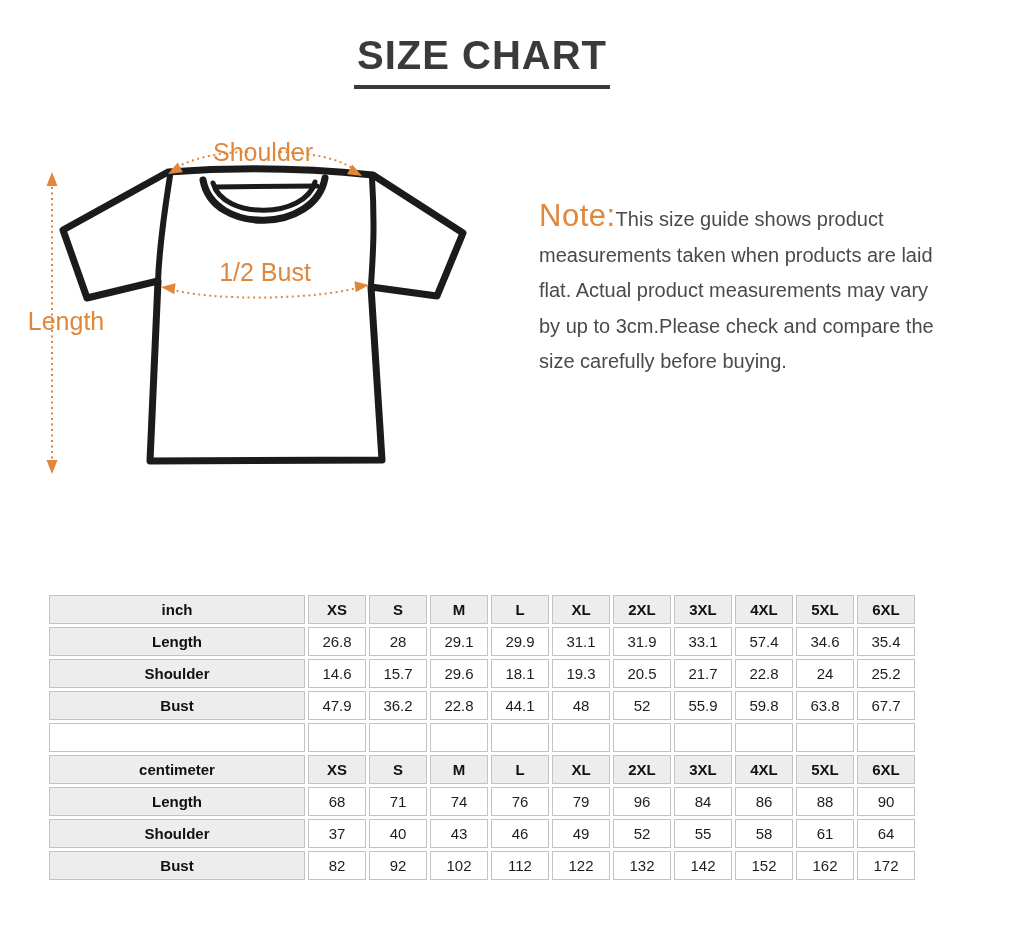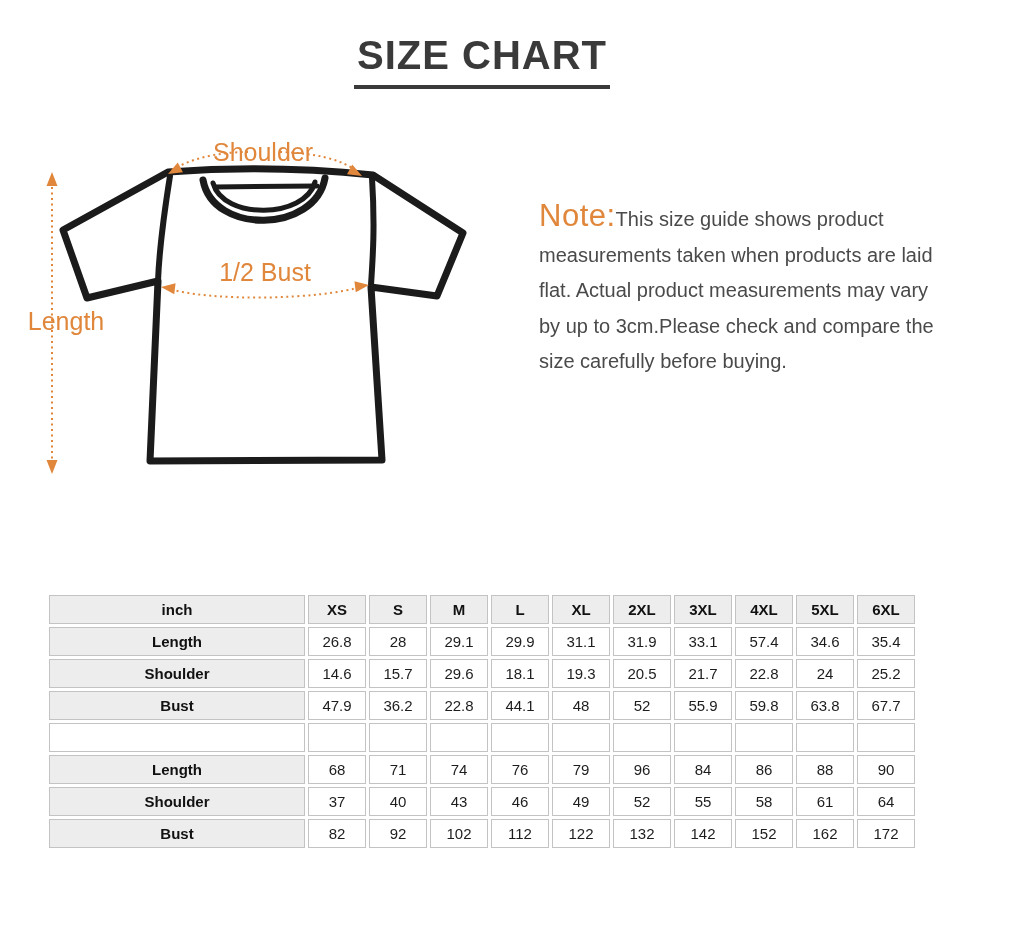--- a/index.html
+++ b/index.html
@@ -150,20 +150,33 @@
           <td class="spacer"></td>
           <td class="spacer"></td>
           <td class="spacer"></td>
           <td class="spacer"></td>
           <td class="spacer"></td>
           <td class="spacer"></td>
           <td class="spacer"></td>
           <td class="spacer"></td>
         </tr>
         <tr>
+          <td class="head">centimeter</td>
+          <td class="head">XS</td>
+          <td class="head">S</td>
+          <td class="head">M</td>
+          <td class="head">L</td>
+          <td class="head">XL</td>
+          <td class="head">2XL</td>
+          <td class="head">3XL</td>
+          <td class="head">4XL</td>
+          <td class="head">5XL</td>
+          <td class="head">6XL</td>
+        </tr>
+        <tr>
           <td class="label">Length</td>
           <td class="data">68</td>
           <td class="data">71</td>
           <td class="data">74</td>
           <td class="data">76</td>
           <td class="data">79</td>
           <td class="data">96</td>
           <td class="data">84</td>
           <td class="data">86</td>
           <td class="data">88</td>

